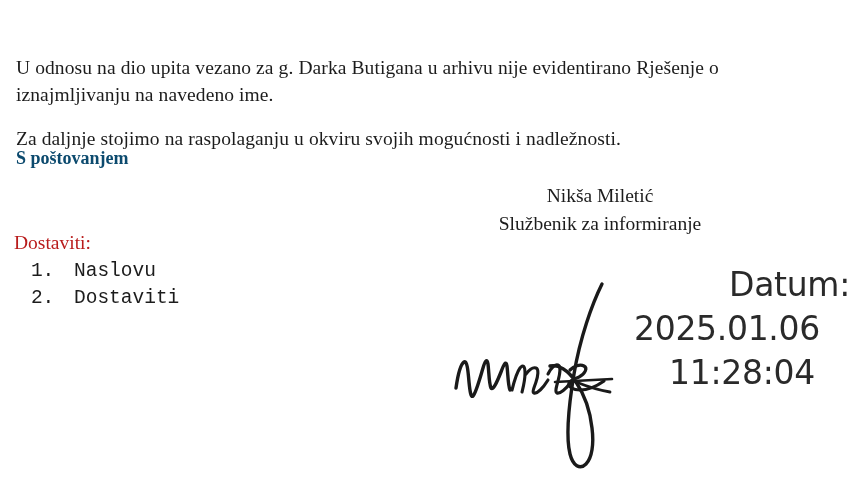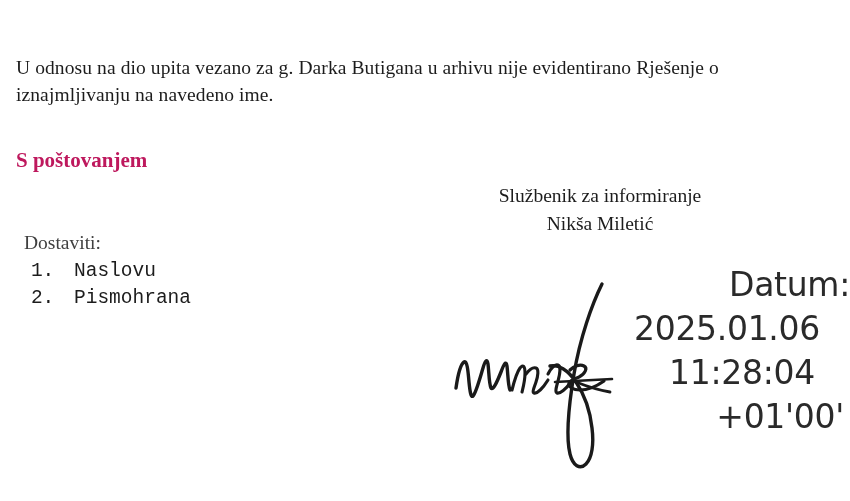--- a/index.html
+++ b/index.html
@@ -34,41 +34,41 @@
   }
   #para-2 {
     left: 16px;
     top: 105px;
     width: 790px;
   }
   #closing {
     position: absolute;
     left: 16px;
     top: 148px;
-    font-size: 21px;
+    font-size: 18px;
     font-weight: bold;
-    color: #be185d;
+    color: #0c4a6e;
     font-family: Liberation Serif, serif;
   }
   .signer-block {
     position: absolute;
     left: 430px;
     top: 182px;
     width: 340px;
     text-align: center;
     font-size: 19.5px;
     line-height: 28px;
     color: #1c1c1c;
   }
   #deliver-label {
     position: absolute;
-    left: 24px;
+    left: 14px;
     top: 232px;
     font-size: 19.5px;
-    color: #404040;
+    color: #b91c1c;
   }
   .deliver-list {
     position: absolute;
     left: 36px;
     top: 258px;
     margin: 0;
     padding: 0 0 0 30px;
     font-size: 19.5px;
     line-height: 27px;
     color: #1c1c1c;
@@ -104,48 +104,48 @@
     pointer-events: none;
   }
 </style>
 </head>
 <body>
 
 <div class="page">
 
   <p class="para" id="para-1">U odnosu na dio upita vezano za g. Darka Butigana u arhivu nije evidentirano Rješenje o iznajmljivanju na navedeno ime.</p>
 
+  <p class="para" id="para-2">Za daljnje stojimo na raspolaganju u okviru svojih mogućnosti i nadležnosti.</p>
 
   <div id="closing">S poštovanjem</div>
 
   <div class="signer-block">
+    <div>Nikša Miletić</div>
     <div>Službenik za informiranje</div>
-    <div>Nikša Miletić</div>
   </div>
 
   <div id="deliver-label">Dostaviti:</div>
 
   <ol class="deliver-list">
     <li>Naslovu</li>
-    <li>Pismohrana</li>
+    <li>Dostaviti</li>
   </ol>
 
   <svg class="signature" viewBox="0 0 230 200" xmlns="http://www.w3.org/2000/svg">
     <g fill="none" stroke="#1a1a1a" stroke-linecap="round" stroke-linejoin="round">
       <path d="M4,110 C6,96 9,86 12,84 C15,82 16,92 17,104 C18,114 19,120 21,118 C24,115 28,100 31,90 C33,83 35,80 36,86 C37,94 37,106 39,110 C41,113 45,104 49,94 C52,86 54,82 55,88 C56,96 56,108 58,112" stroke-width="3.4"></path>
       <path d="M60,112 C62,104 65,94 68,90 C71,86 73,88 73,95 C73,103 71,110 70,114" stroke-width="3.1"></path>
       <path d="M74,96 C77,92 81,89 84,90 C87,91 86,98 84,104 C82,110 80,114 82,115 C85,116 91,110 96,102" stroke-width="3.1"></path>
       <path d="M96,96 C99,90 103,86 106,87 C109,88 108,96 106,103 C104,110 103,114 105,115 C108,116 114,111 119,104" stroke-width="3.1"></path>
       <path d="M118,92 C122,88 128,86 132,88 C136,90 133,96 127,99 C122,101 118,102 117,105 C116,109 121,112 128,112 C136,112 145,108 152,103" stroke-width="3.2"></path>
       <path d="M103,104 L160,101" stroke-width="2.6"></path>
       <path d="M150,6 C140,26 128,60 122,96 C116,132 114,160 118,176 C121,188 128,192 134,186 C140,180 142,166 140,150 C138,132 132,116 124,104 C116,92 106,86 98,88" stroke-width="3.4"></path>
       <path d="M124,104 C134,108 146,112 158,114" stroke-width="2.8"></path>
     </g>
   </svg>
 
   <div class="stamp">
     <div class="line l-date">Datum:</div>
     <div class="line l-value">2025.01.06</div>
     <div class="line l-time">11:28:04</div>
-    <div class="line l-offset">+01'00'</div>
   </div>
 
 </div>
 
 </body></html>

